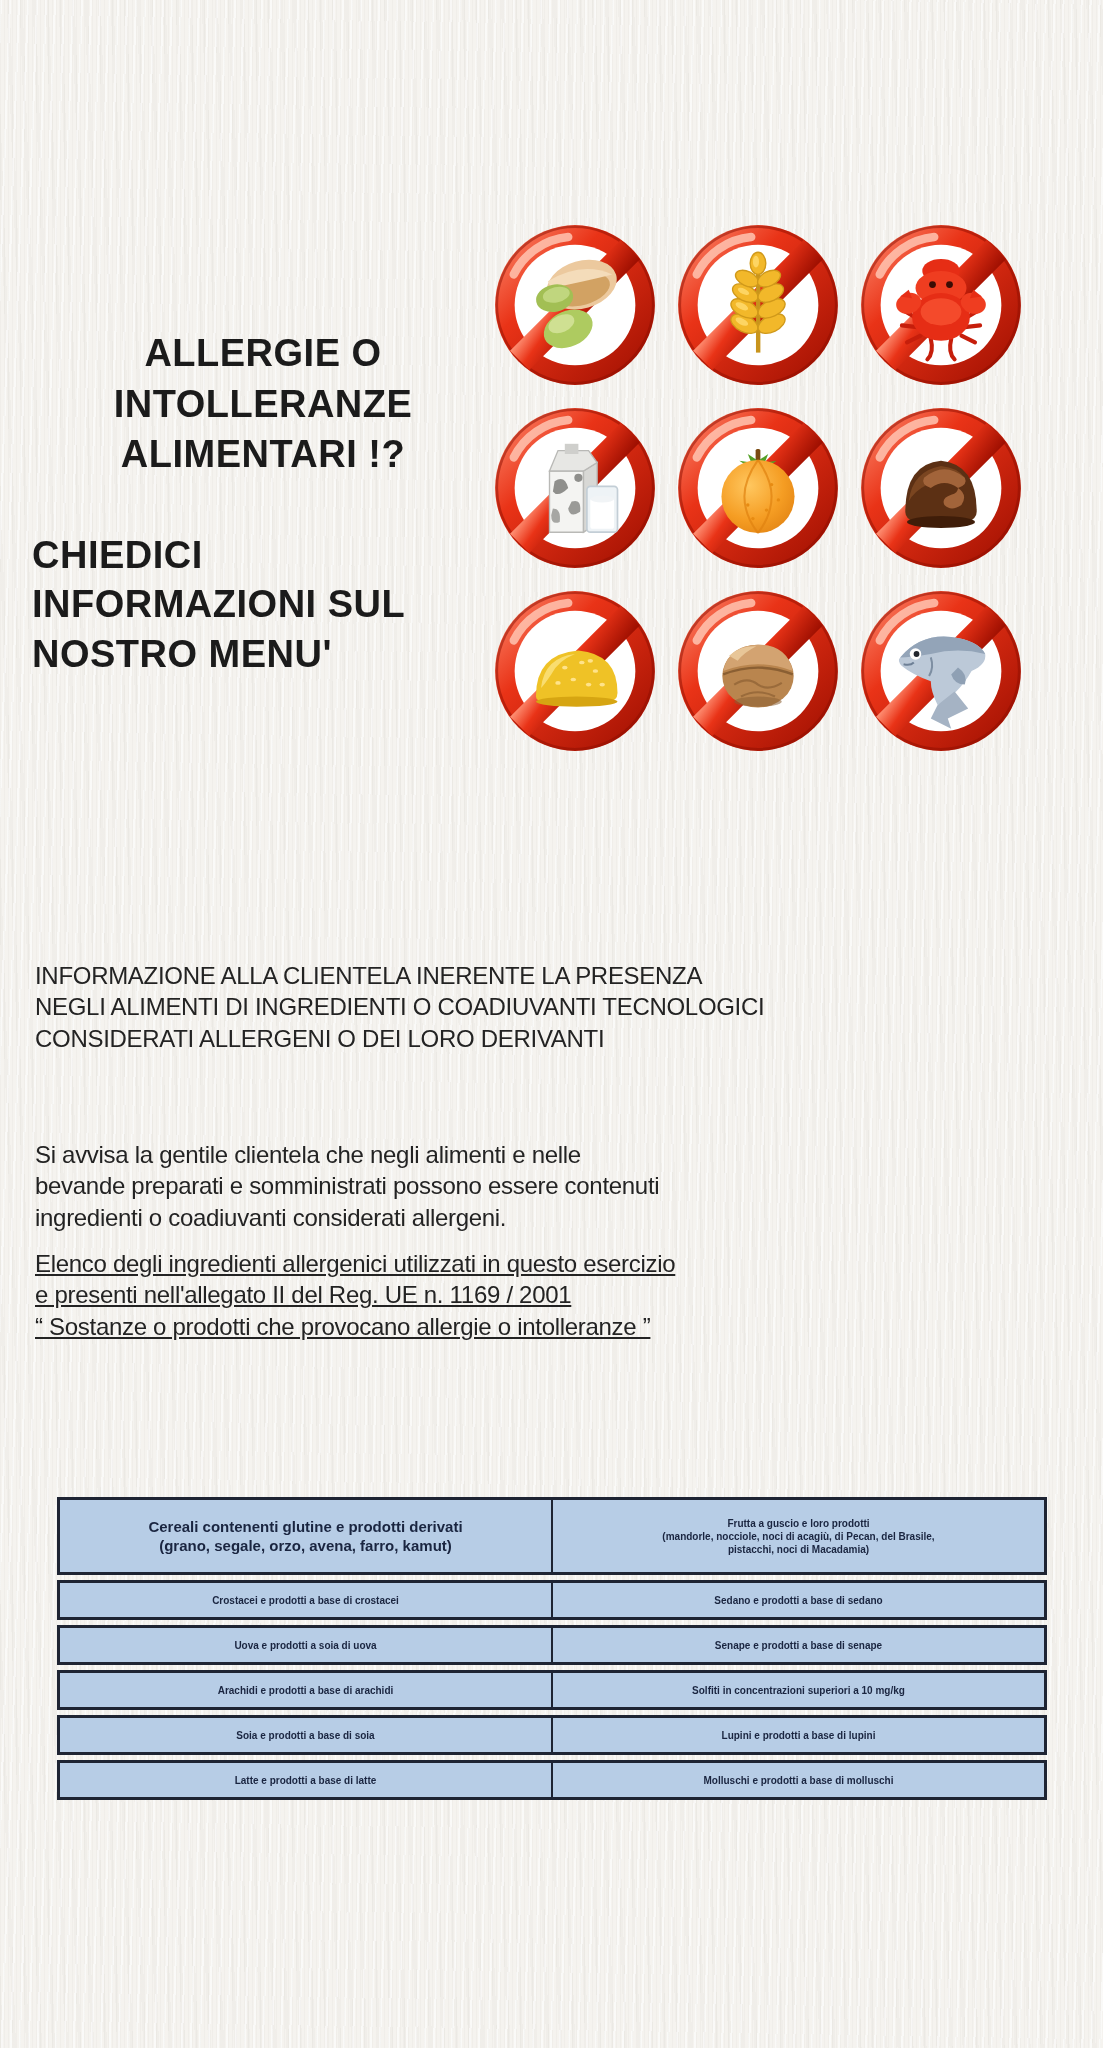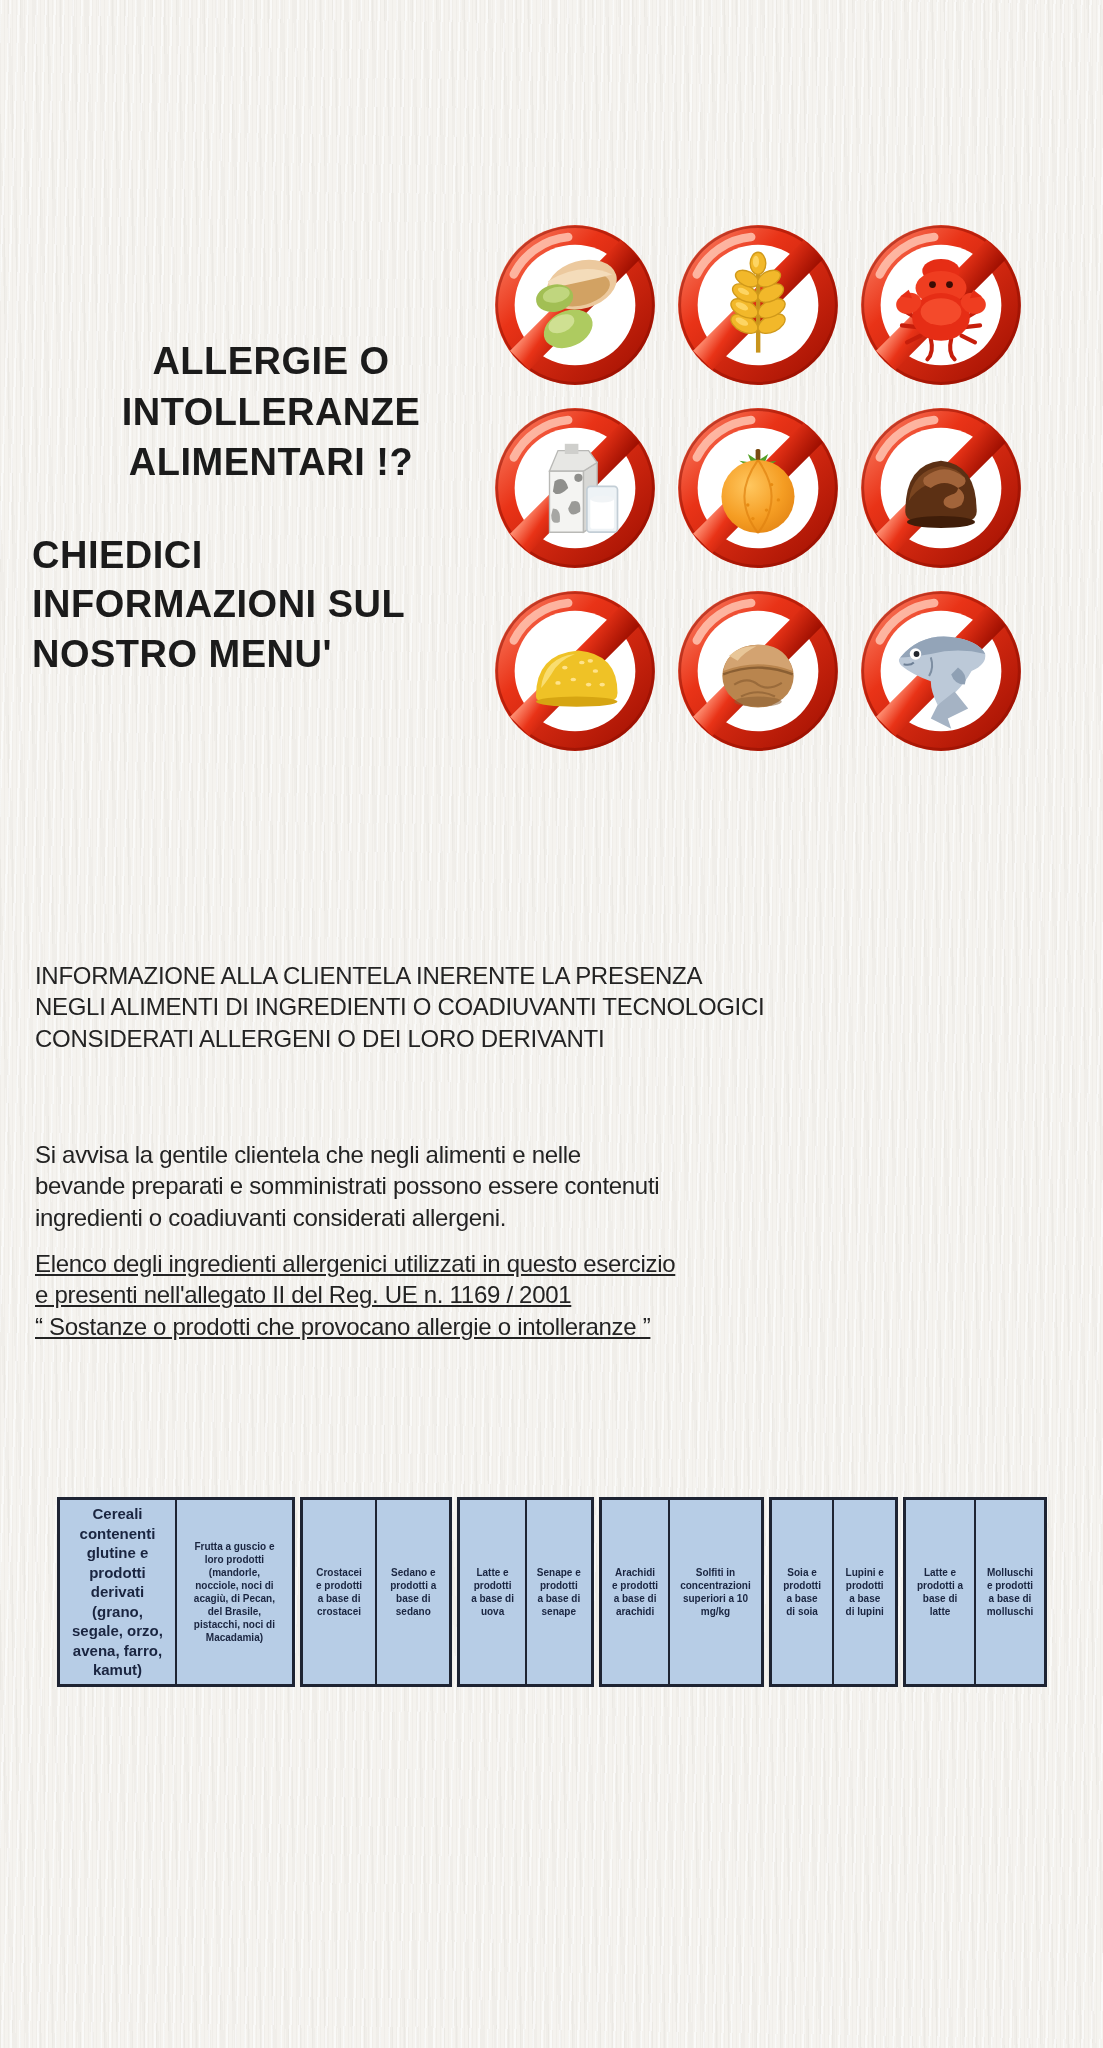--- a/index.html
+++ b/index.html
@@ -15,21 +15,21 @@
     background:
       repeating-linear-gradient(90deg, rgba(130,125,112,.045) 0 1px, transparent 1px 4px),
       repeating-linear-gradient(92deg, rgba(255,255,255,.55) 0 2px, transparent 2px 9px),
       repeating-linear-gradient(88deg, rgba(150,145,135,.05) 0 3px, transparent 3px 13px),
       #f5f3ef;
   }
   .pre{white-space:pre-line;}
   .title{
     position:absolute;left:55px;top:320px;width:400px;
     text-align:center;font-weight:700;font-size:38px;line-height:1.33;
-    letter-spacing:.5px;color:#1b1b1b;margin:16px;
+    letter-spacing:.5px;color:#1b1b1b;margin:8px;
   }
   .subtitle{
     position:absolute;left:28px;top:527px;width:445px;
     font-weight:700;font-size:38px;line-height:1.3;
     letter-spacing:.5px;color:#1b1b1b;margin:4px;
   }
   .icons-grid{
     position:absolute;left:490px;top:220px;width:536px;
     display:grid;grid-template-columns:repeat(3,170px);grid-auto-rows:170px;
     column-gap:13px;row-gap:13px;
@@ -38,21 +38,21 @@
   .no-sign svg{width:100%;height:100%;display:block;}
   .para{
     position:absolute;left:35px;margin:0;color:#232323;
     font-size:24px;line-height:1.31;letter-spacing:-0.3px;
   }
   .para.caps{top:960px;width:1060px;}
   .para.p2{top:1139px;width:1040px;}
   .para.p3{top:1248px;width:1040px;text-decoration:underline;}
   .allergen-table{
     position:absolute;left:57px;top:1497px;width:990px;
-    display:flex;flex-direction:row;gap:5px;
+    display:flex;flex-direction:column;gap:5px;
   }
   .trow{
     display:flex;background:#b7cde6;
     border:3px solid #1e2433;
     min-height:34px;
   }
   .trow.tall{min-height:72px;}
   .cell{
     flex:1 1 50%;display:flex;align-items:center;justify-content:center;
     text-align:center;font-weight:700;font-size:10px;line-height:1.3;
@@ -291,21 +291,21 @@
 (grano, segale, orzo, avena, farro, kamut)</div>
       <div class="cell right">Frutta a guscio e loro prodotti
 (mandorle, nocciole, noci di acagiù, di Pecan, del Brasile,
 pistacchi, noci di Macadamia)</div>
     </div>
     <div class="trow">
       <div class="cell left">Crostacei e prodotti a base di crostacei</div>
       <div class="cell right">Sedano e prodotti a base di sedano</div>
     </div>
     <div class="trow">
-      <div class="cell left">Latte e prodotti a base di uova</div>
+      <div class="cell left">Uova e prodotti a soia di uova</div>
       <div class="cell right">Senape e prodotti a base di senape</div>
     </div>
     <div class="trow">
       <div class="cell left">Arachidi e prodotti a base di arachidi</div>
       <div class="cell right">Solfiti in concentrazioni superiori a 10 mg/kg</div>
     </div>
     <div class="trow">
       <div class="cell left">Soia e prodotti a base di soia</div>
       <div class="cell right">Lupini e prodotti a base di lupini</div>
     </div>

